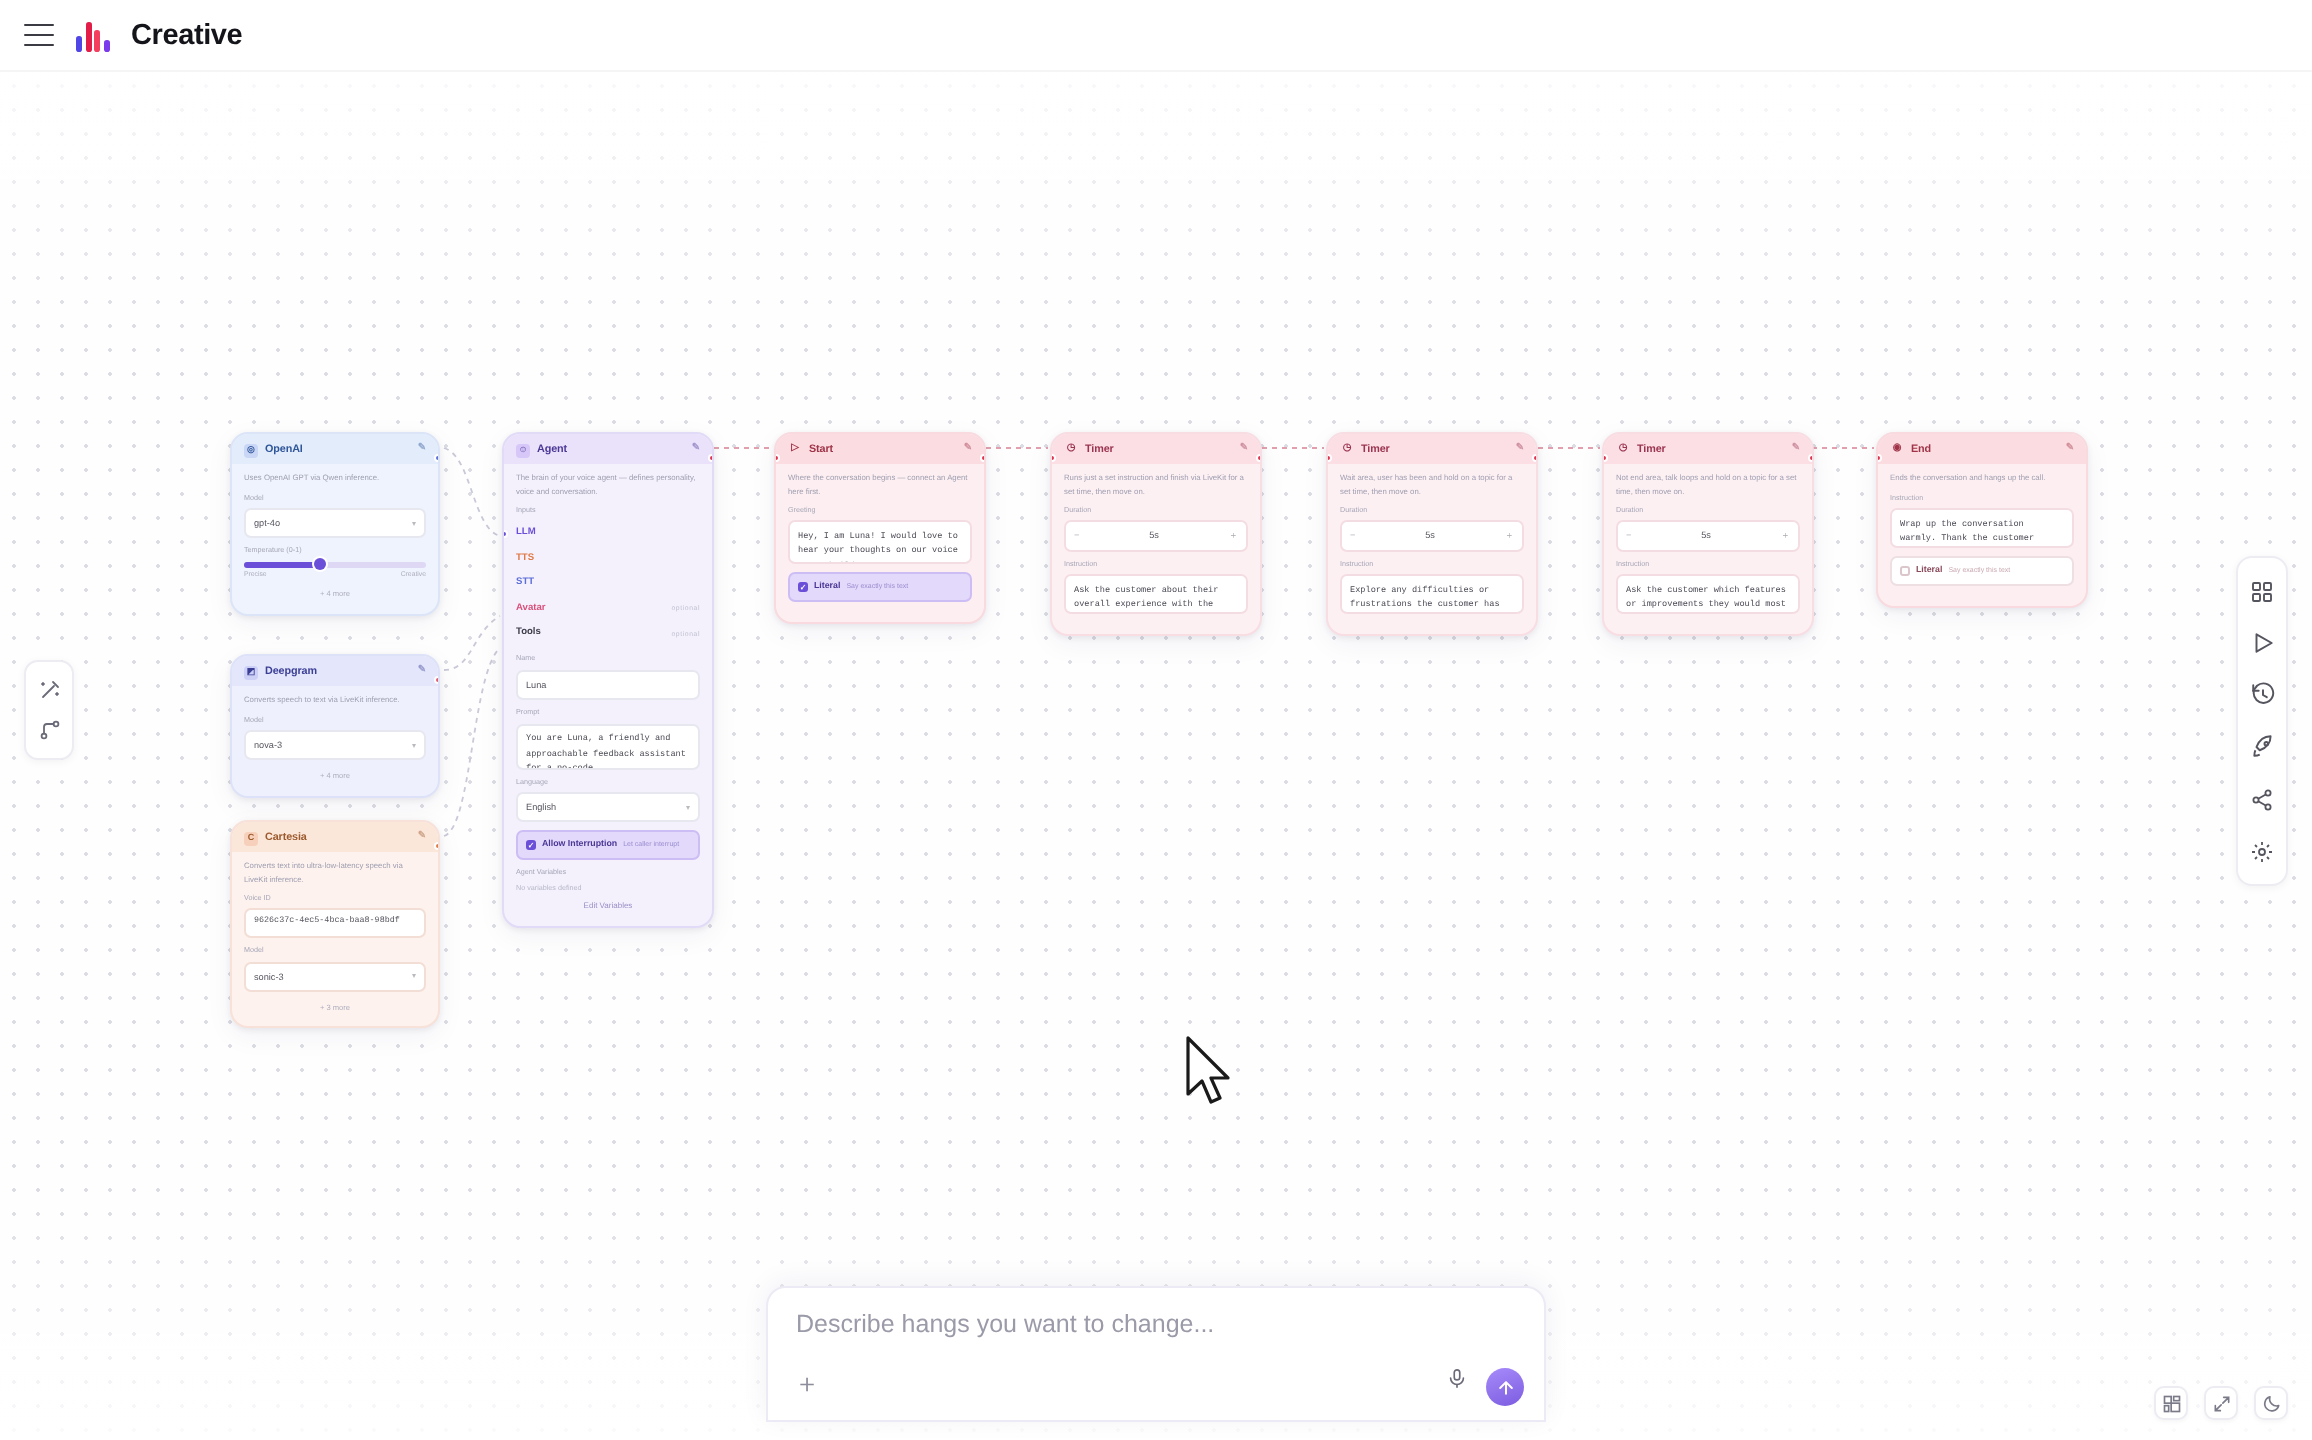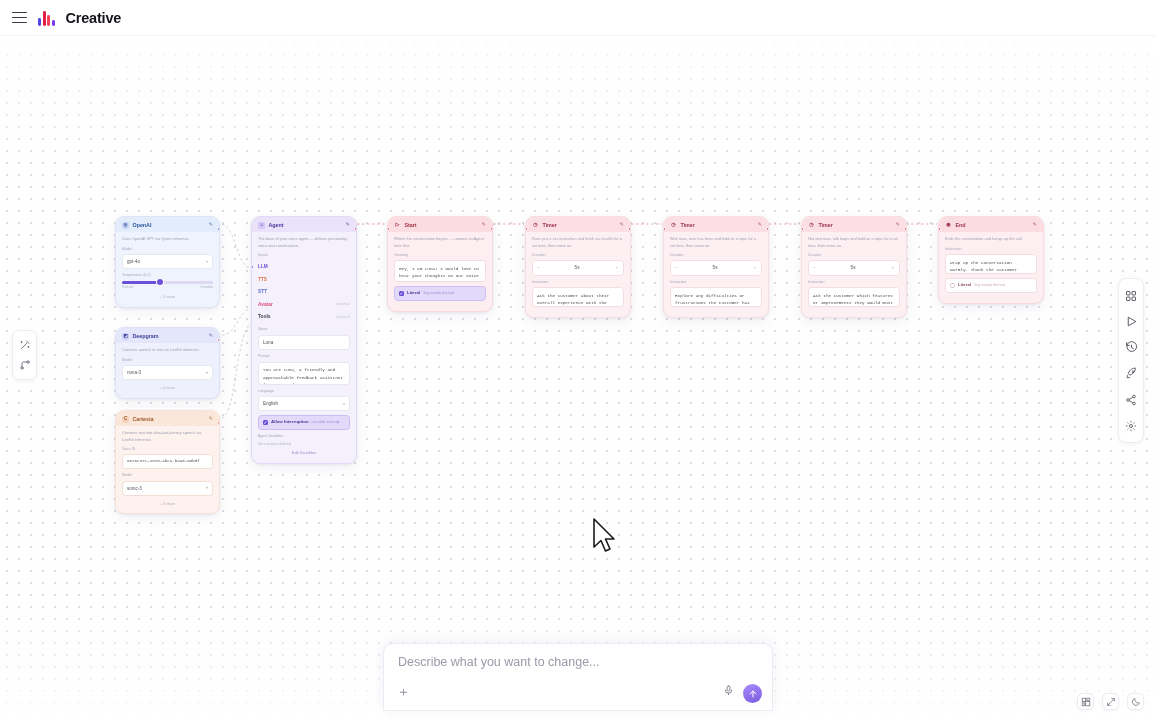--- a/index.html
+++ b/index.html
@@ -512,21 +512,21 @@
     </div>
     <div class="ri">
       <svg width="12" height="12" viewBox="0 0 24 24" fill="none" stroke="#55555f" stroke-width="1.8">
         <circle cx="12" cy="12" r="3"></circle>
         <path d="M12 2v3M12 19v3M2 12h3M19 12h3M5 5l2 2M17 17l2 2M19 5l-2 2M7 17l-2 2"></path>
       </svg>
     </div>
   </div>
 
   <div class="chat">
-    <div class="ph">Describe what you want to change...</div>
+    <div class="ph">Describe hangs you want to change...</div>
     <div class="plus">＋</div>
     <div class="mic">
       <svg width="11" height="11" viewBox="0 0 24 24" fill="none" stroke="#6a6a78" stroke-width="1.8" stroke-linecap="round">
         <rect x="9" y="2" width="6" height="11" rx="3"></rect>
           <path d="M5 11a7 7 0 0014 0"></path>
           <path d="M12 18v3"></path>
       </svg>
     </div>
     <div class="send">
       <svg width="10" height="10" viewBox="0 0 24 24" fill="none" stroke="#fff" stroke-width="2.4" stroke-linecap="round" stroke-linejoin="round">

